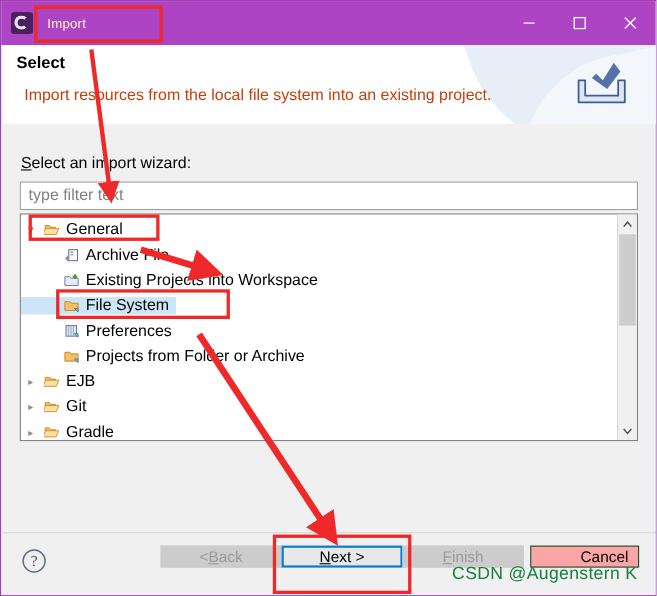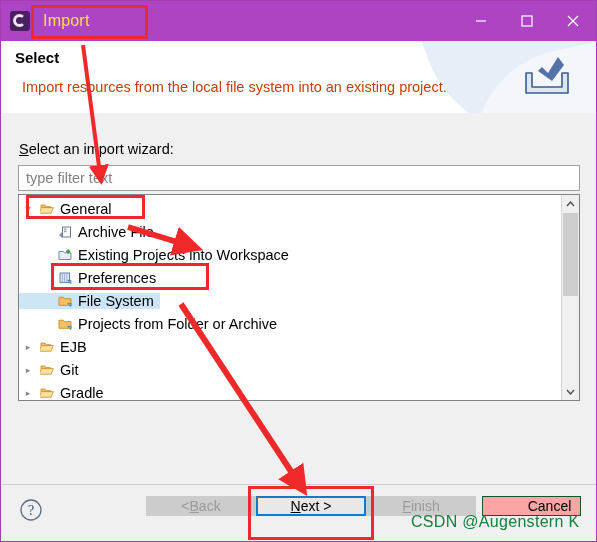--- a/index.html
+++ b/index.html
@@ -46,22 +46,22 @@
   .app-icon .ring {
     position: absolute;
     left: 4px; top: 4px;
     width: 13px; height: 13px;
     border-radius: 50%;
     border: 3px solid #e9e4ee;
     border-right-color: #4b2060;
     box-sizing: border-box;
   }
   .title-text {
-    color: #fde047;
-    font-size: 16px;
+    color: #fef9c3;
+    font-size: 12px;
     margin-left: 12px;
     letter-spacing: .2px;
     white-space: nowrap;
   }
   .win-btns {
     margin-left: auto;
     display: flex;
     height: 40px;
   }
   .win-btn {
@@ -395,44 +395,44 @@
             <span class="icon-slot">
               <svg width="15" height="14" viewBox="0 0 15 14">
                   <path d="M1,3.5 h4.4 l1.2,1.4 h6.4 v6.6 h-12 z" fill="#e7eef7" stroke="#6b7f99" stroke-width=".9"></path>
                   <path d="M10.2,1.4 v4.2 M8.1,3.5 h4.2" stroke="#3f9a3f" stroke-width="1.8"></path>
                 </svg>
             </span>
             <span class="tree-label">Existing Projects into Workspace</span>
           </span>
         </div>
 
+        <div class="tree-row selected">
+          <span class="row-inner">
+            <span class="indent"></span>
+            <span class="icon-slot">
+              <svg width="15" height="14" viewBox="0 0 15 14">
+                  <path d="M1,3.2 h4.4 l1.2,1.5 h6.4 v6.6 h-12 z" fill="#f3bf67" stroke="#c98b22" stroke-width=".9"></path>
+                  <path d="M9.6,9.4 h3.4 v3.1 z" fill="#8ec5e8" stroke="#2f6f9e" stroke-width=".7"></path>
+                </svg>
+            </span>
+            <span class="tree-label">File System</span>
+          </span>
+        </div>
+
         <div class="tree-row">
           <span class="row-inner">
             <span class="indent"></span>
             <span class="icon-slot">
               <svg width="15" height="14" viewBox="0 0 15 14">
                   <rect x="2" y="2" width="9.6" height="9.6" fill="#dfe7f3" stroke="#5f7596" stroke-width=".9"></rect>
                   <path d="M4.4,2 v9.6 M6.6,2 v9.6 M8.8,2 v9.6" stroke="#8fa4c2" stroke-width=".8"></path>
                   <path d="M9.6,9.4 h3.4 v3.1 z" fill="#8ec5e8" stroke="#2f6f9e" stroke-width=".7"></path>
                 </svg>
             </span>
             <span class="tree-label">Preferences</span>
-          </span>
-        </div>
-
-        <div class="tree-row selected">
-          <span class="row-inner">
-            <span class="indent"></span>
-            <span class="icon-slot">
-              <svg width="15" height="14" viewBox="0 0 15 14">
-                  <path d="M1,3.2 h4.4 l1.2,1.5 h6.4 v6.6 h-12 z" fill="#f3bf67" stroke="#c98b22" stroke-width=".9"></path>
-                  <path d="M9.6,9.4 h3.4 v3.1 z" fill="#8ec5e8" stroke="#2f6f9e" stroke-width=".7"></path>
-                </svg>
-            </span>
-            <span class="tree-label">File System</span>
           </span>
         </div>
 
         <div class="tree-row">
           <span class="row-inner">
             <span class="indent"></span>
             <span class="icon-slot">
               <svg width="15" height="14" viewBox="0 0 15 14">
                   <path d="M1,3.2 h4.4 l1.2,1.5 h6.4 v6.6 h-12 z" fill="#f3bf67" stroke="#c98b22" stroke-width=".9"></path>
                   <path d="M9.6,9.4 h3.4 v3.1 z" fill="#8ec5e8" stroke="#2f6f9e" stroke-width=".7"></path>

